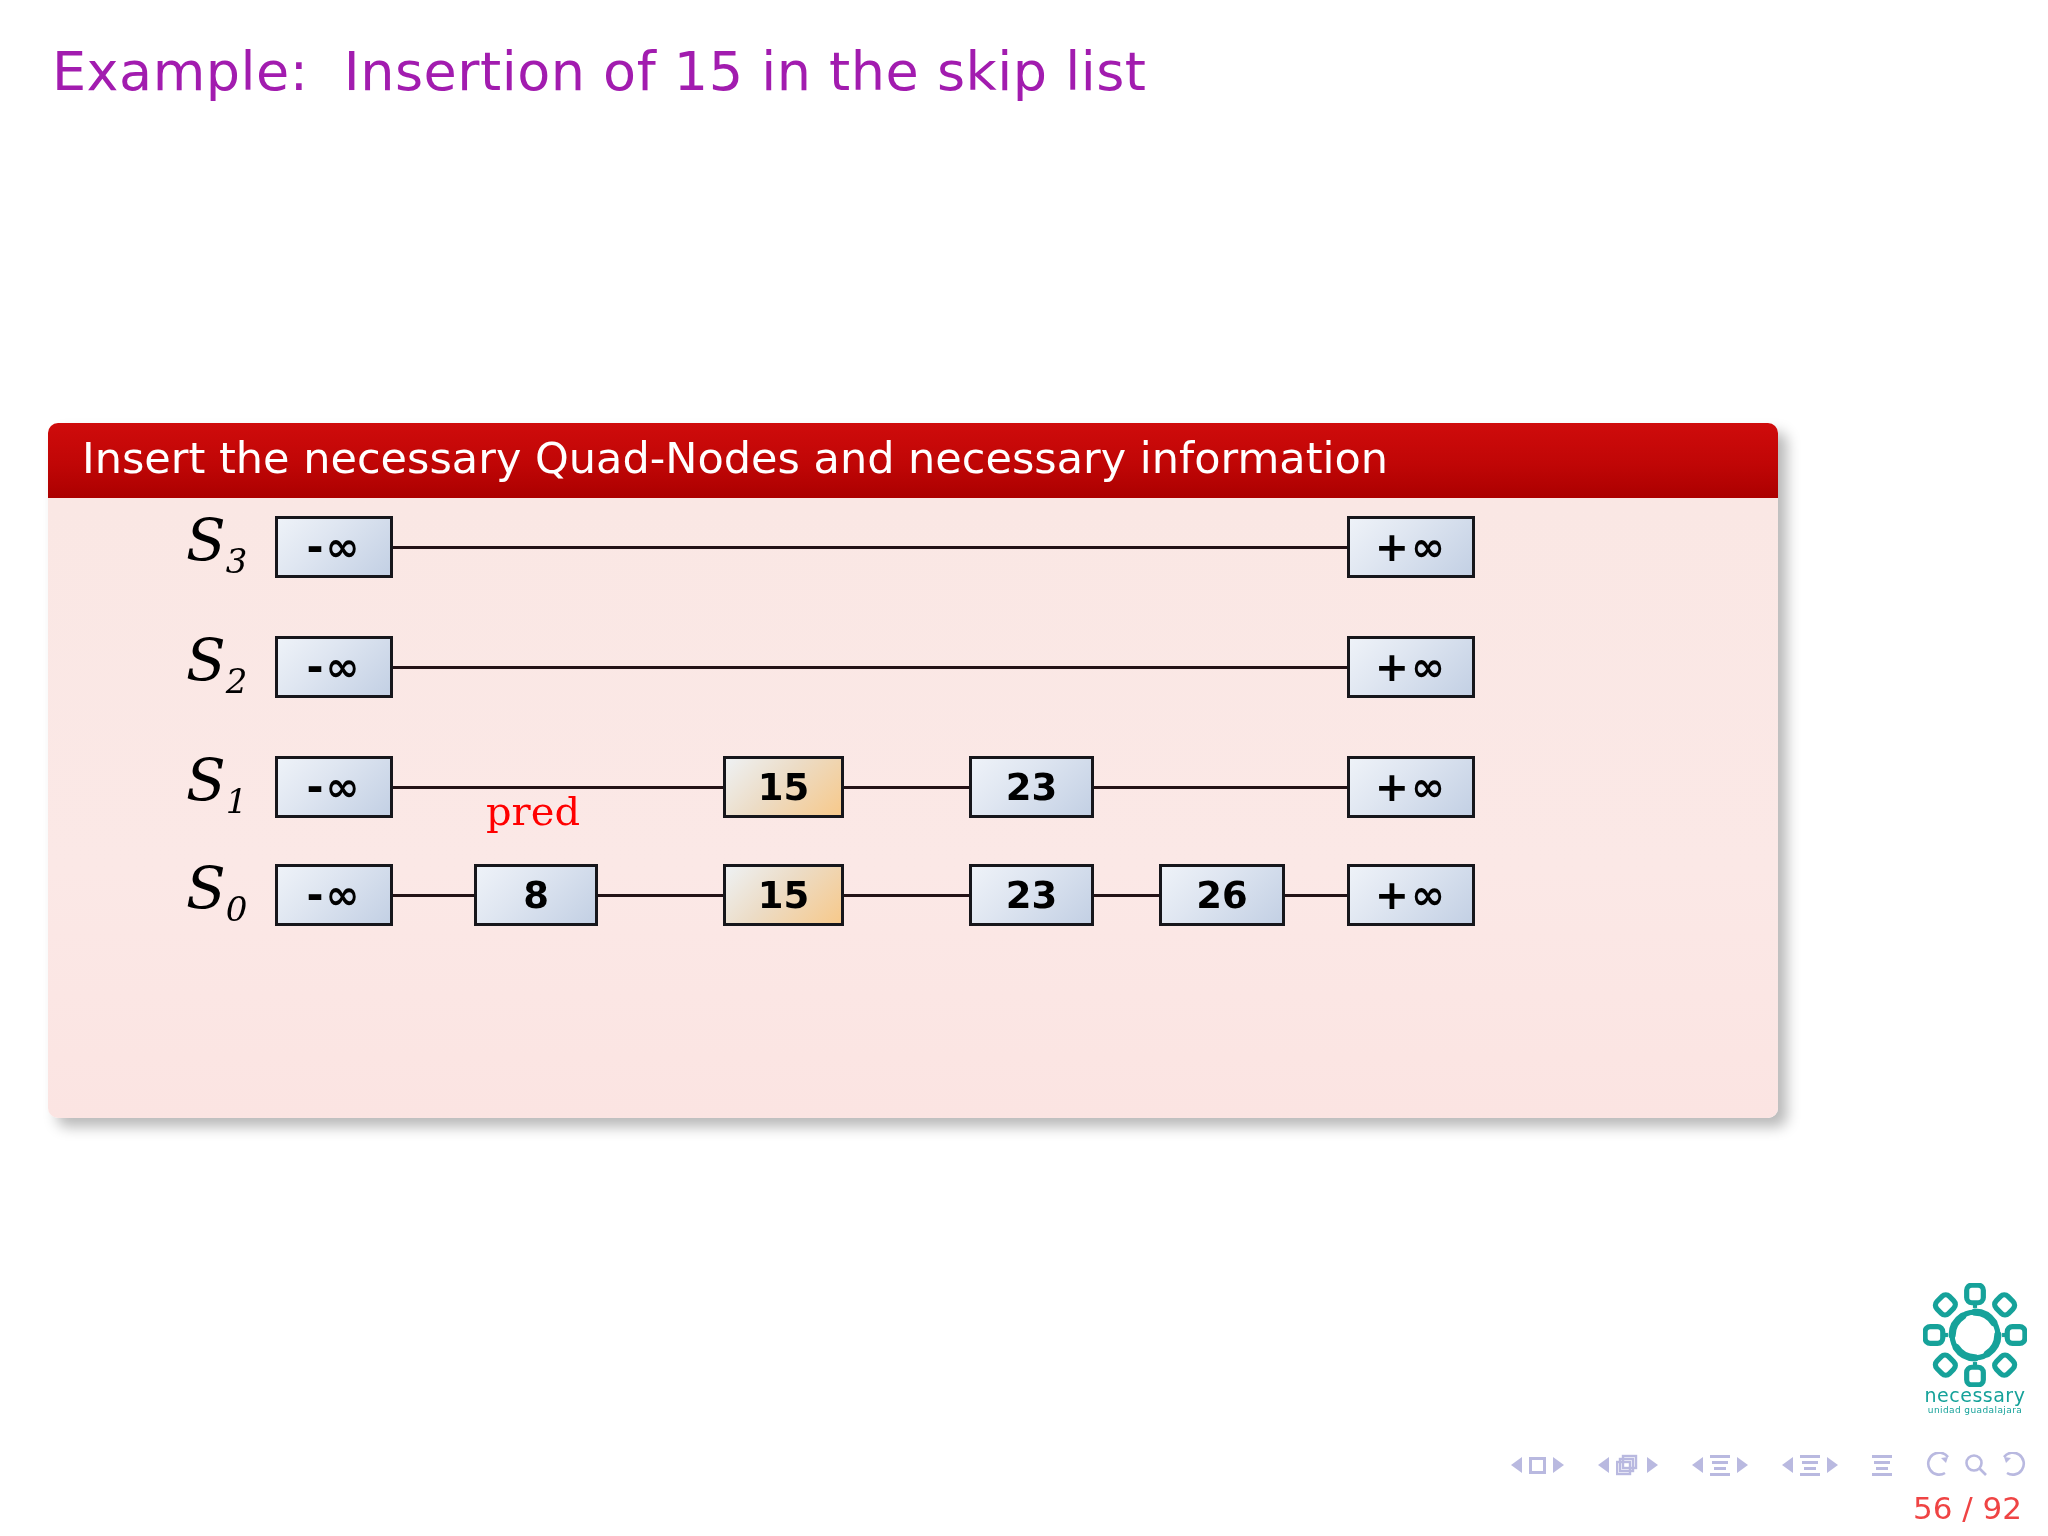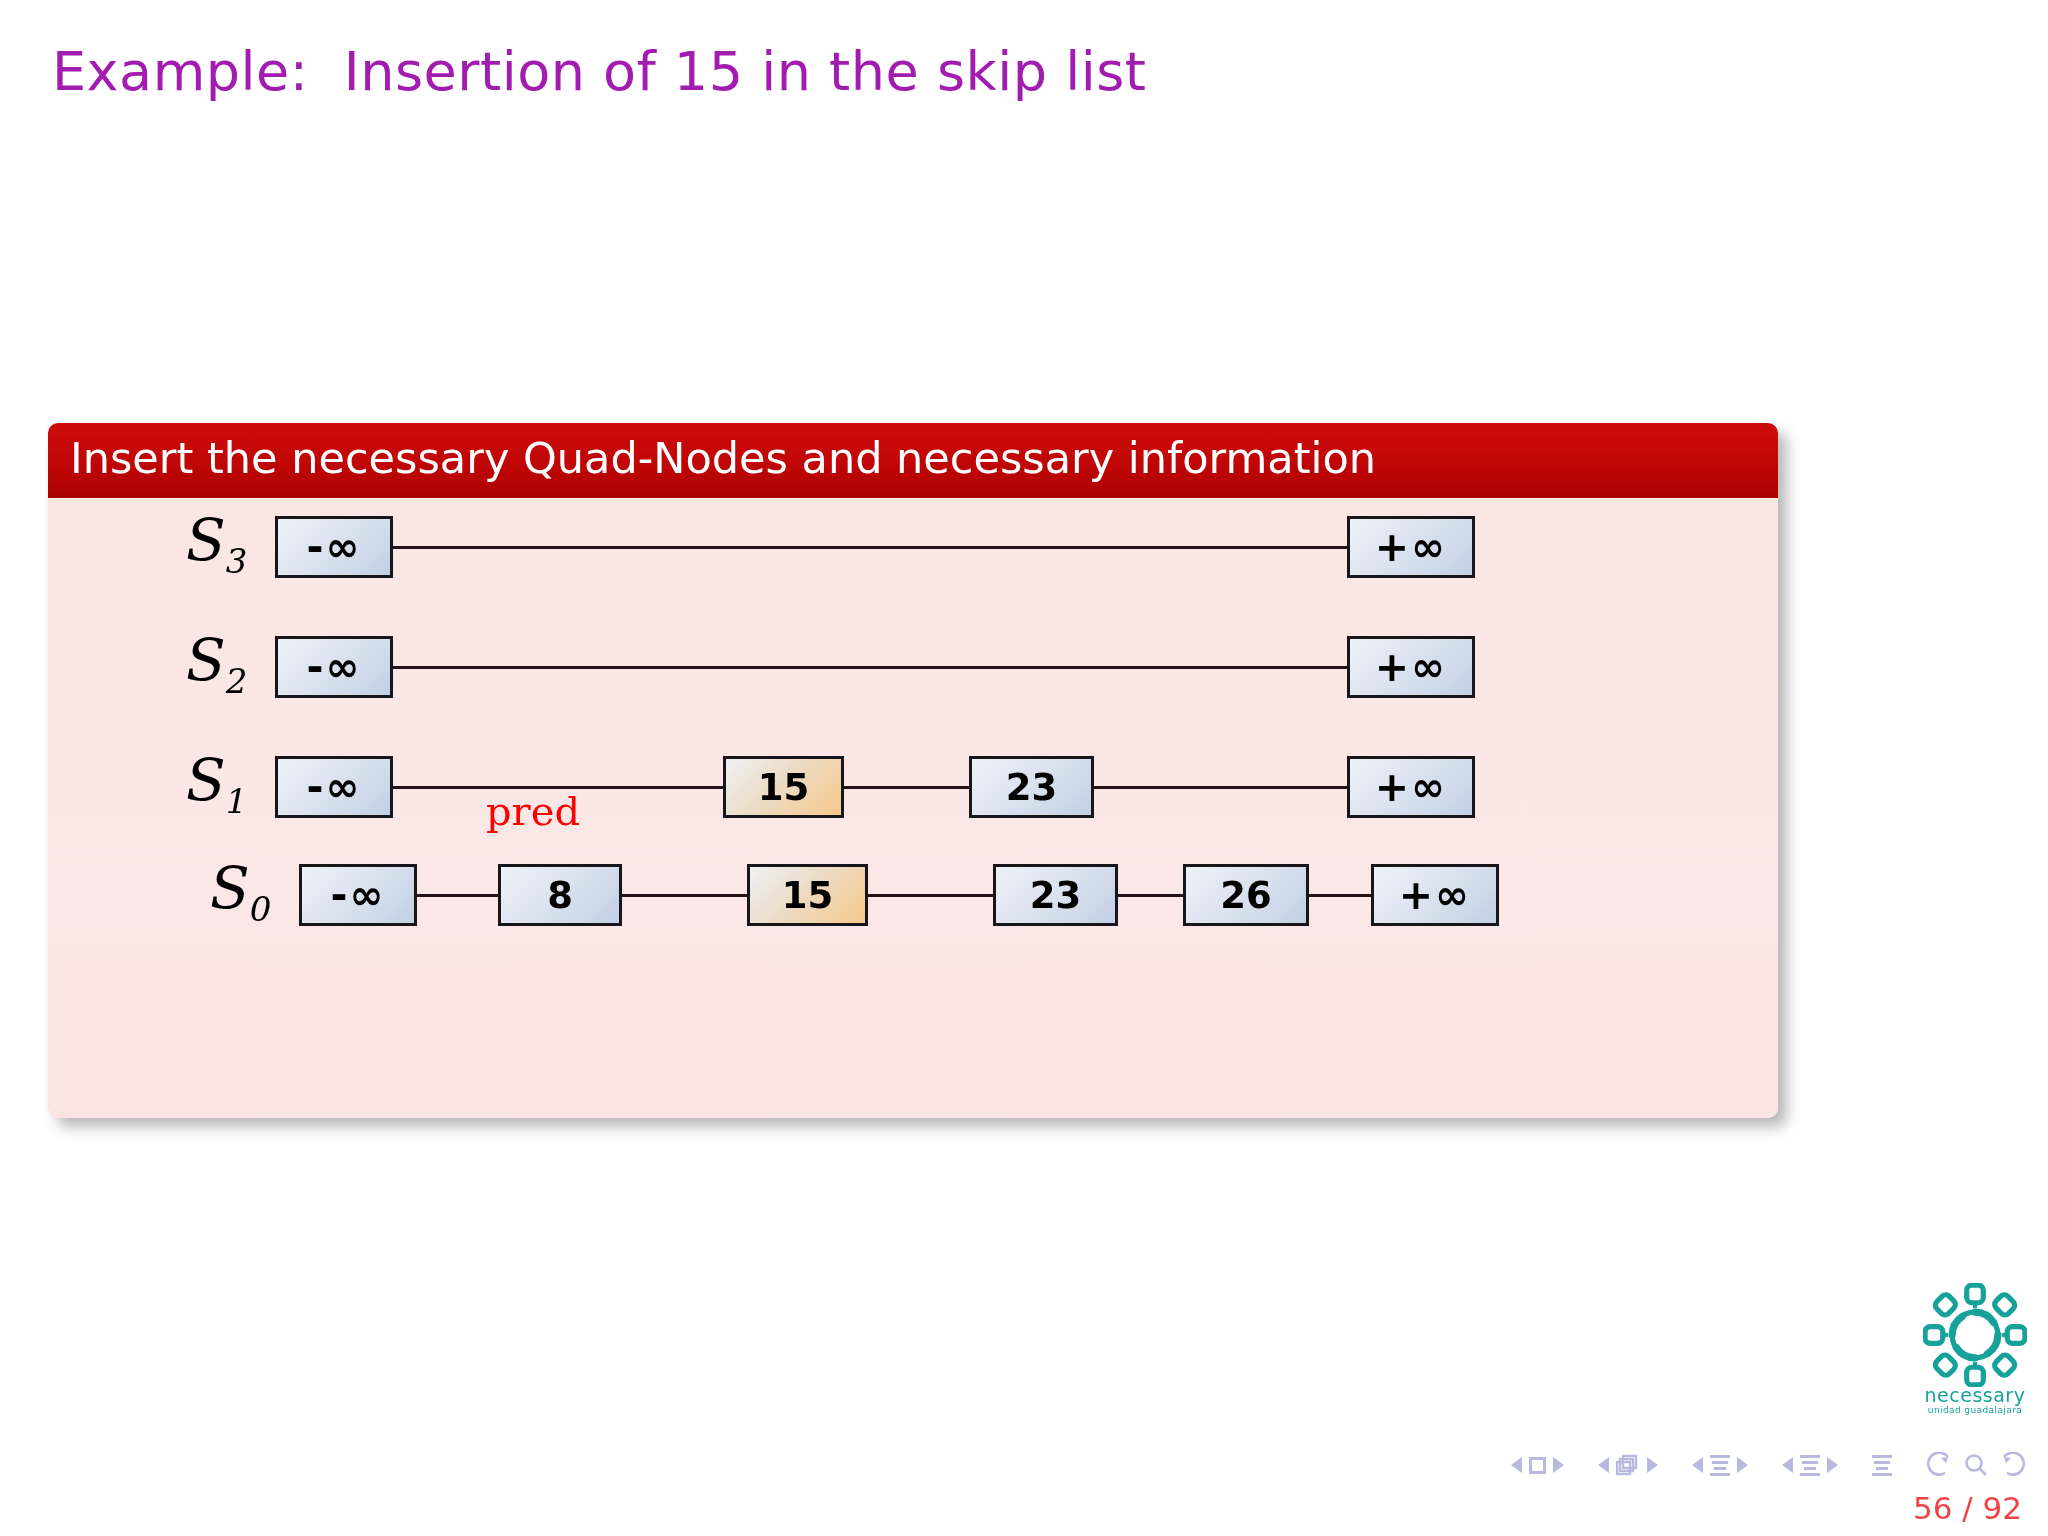--- a/index.html
+++ b/index.html
@@ -34,21 +34,21 @@
     top: 423px;
     width: 1730px;
     border-radius: 10px;
     box-shadow: 9px 9px 14px rgba(0,0,0,0.28);
   }
   #block-header {
     background: linear-gradient(to bottom, #cf0b0b 0%, #c00606 55%, #ab0000 100%);
     border-radius: 10px 10px 0 0;
     color: #ffffff;
     font-size: 43px;
-    padding: 14px 0 18px 22px;
+    padding: 14px 0 18px 34px;
     line-height: 1.0;
     white-space: pre;
   }
   #block-body {
     background: linear-gradient(to bottom, #fae7e4 0%, #fbe8e6 60%, #fbe4e2 100%);
     border-radius: 0 0 10px 10px;
     position: relative;
     height: 620px;
   }
 
@@ -210,21 +210,21 @@
           <div class="node orange" style="left: 675px; width: 121px;">
             <span>15</span>
           </div>
           <div class="node blue" style="left: 921px; width: 125px;">
             <span>23</span>
           </div>
           <div class="node blue" style="left: 1299px; width: 128px;">
             <span class="inf">+∞</span>
           </div>
         </div>
-        <div class="row" style="top: 348px; margin-left: 24px;">
+        <div class="row" style="top: 348px;">
           <div class="row-label" style="left: 138px;"><span>S</span><sub>0</sub></div>
           <div class="link" style="left: 345px; width: 81px;"></div>
           <div class="link" style="left: 550px; width: 125px;"></div>
           <div class="link" style="left: 796px; width: 125px;"></div>
           <div class="link" style="left: 1046px; width: 65px;"></div>
           <div class="link" style="left: 1237px; width: 62px;"></div>
           <div class="node blue" style="left: 227px; width: 118px;">
             <span class="inf">-∞</span>
           </div>
           <div class="node blue" style="left: 426px; width: 124px;">

